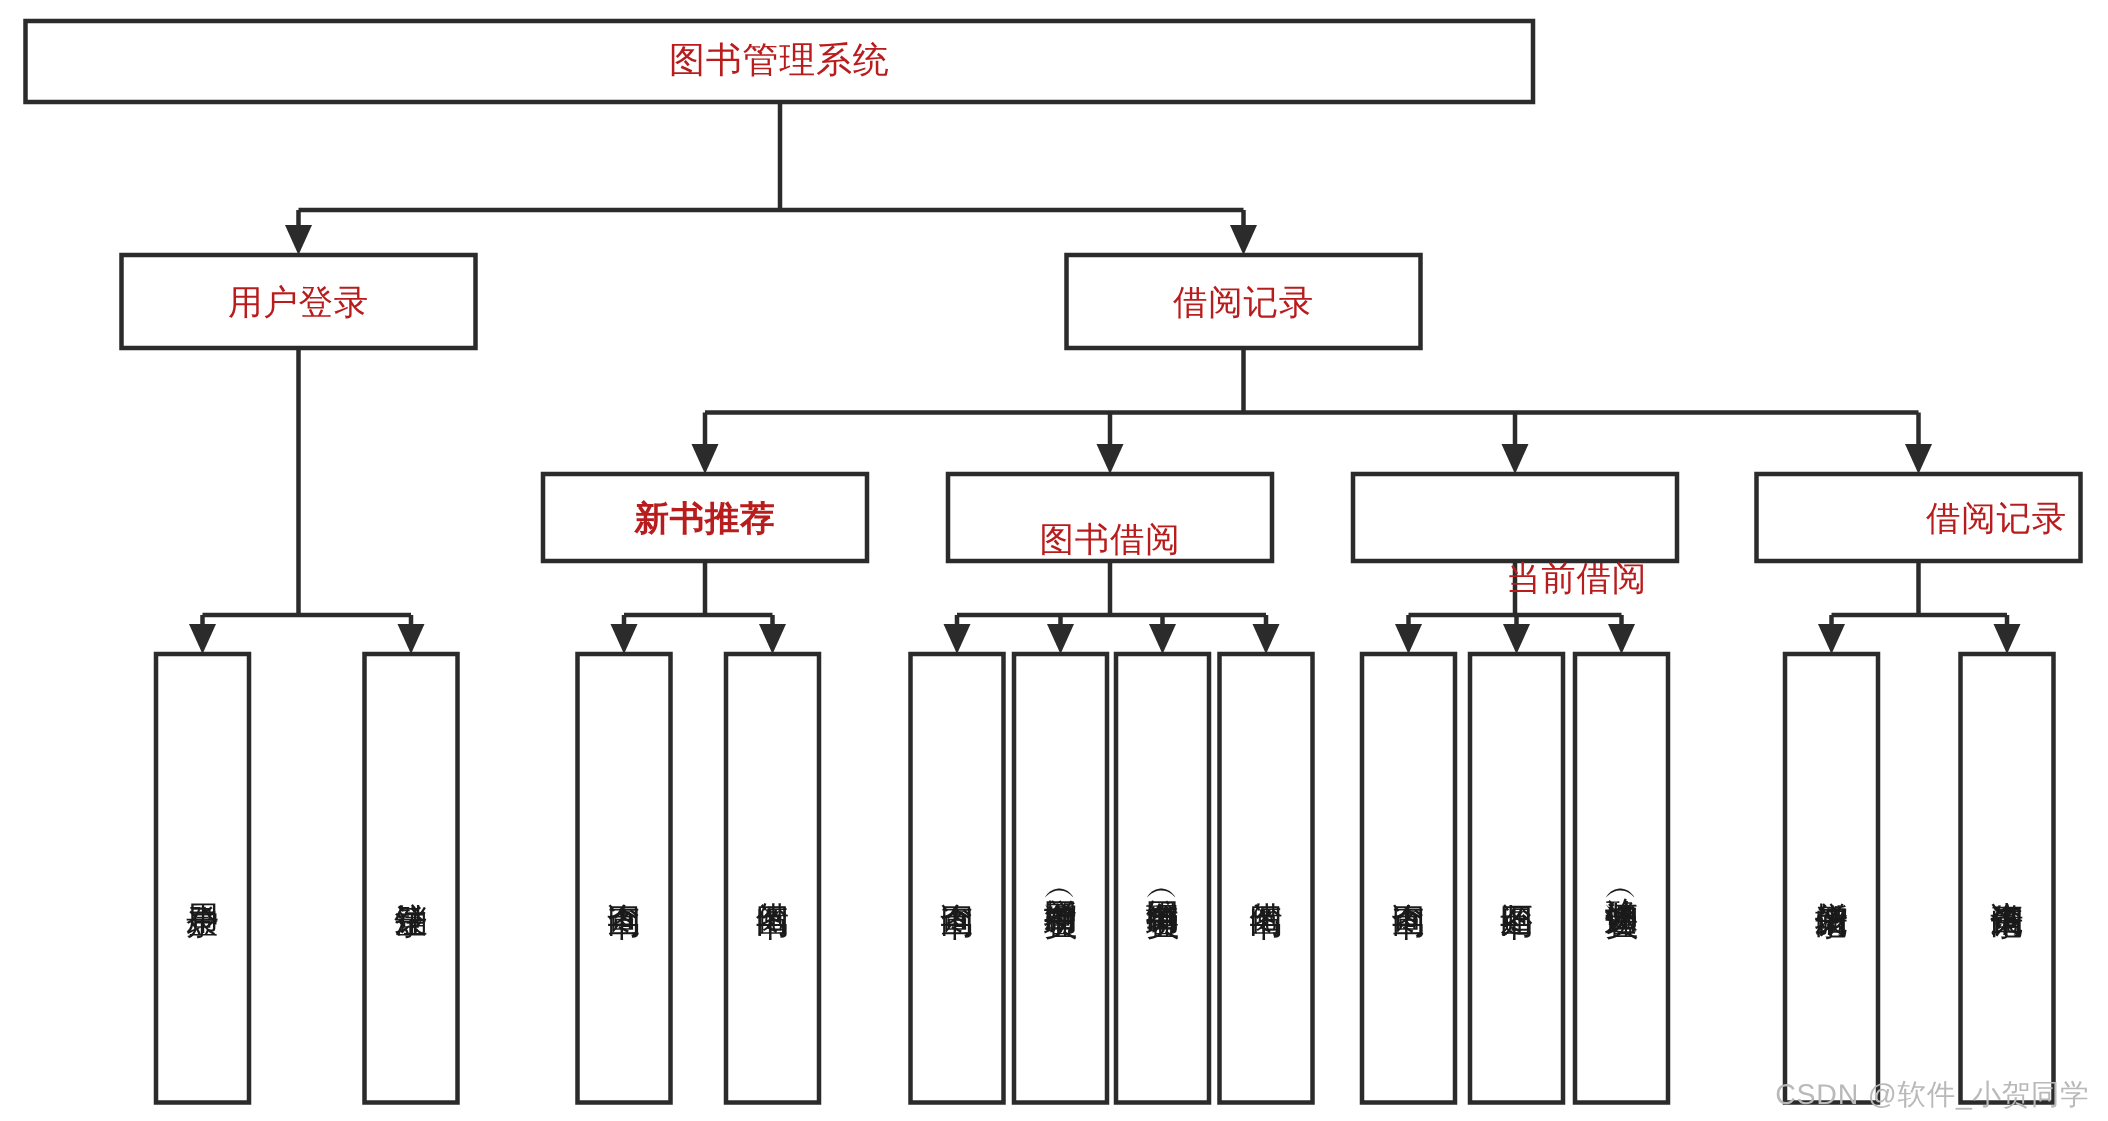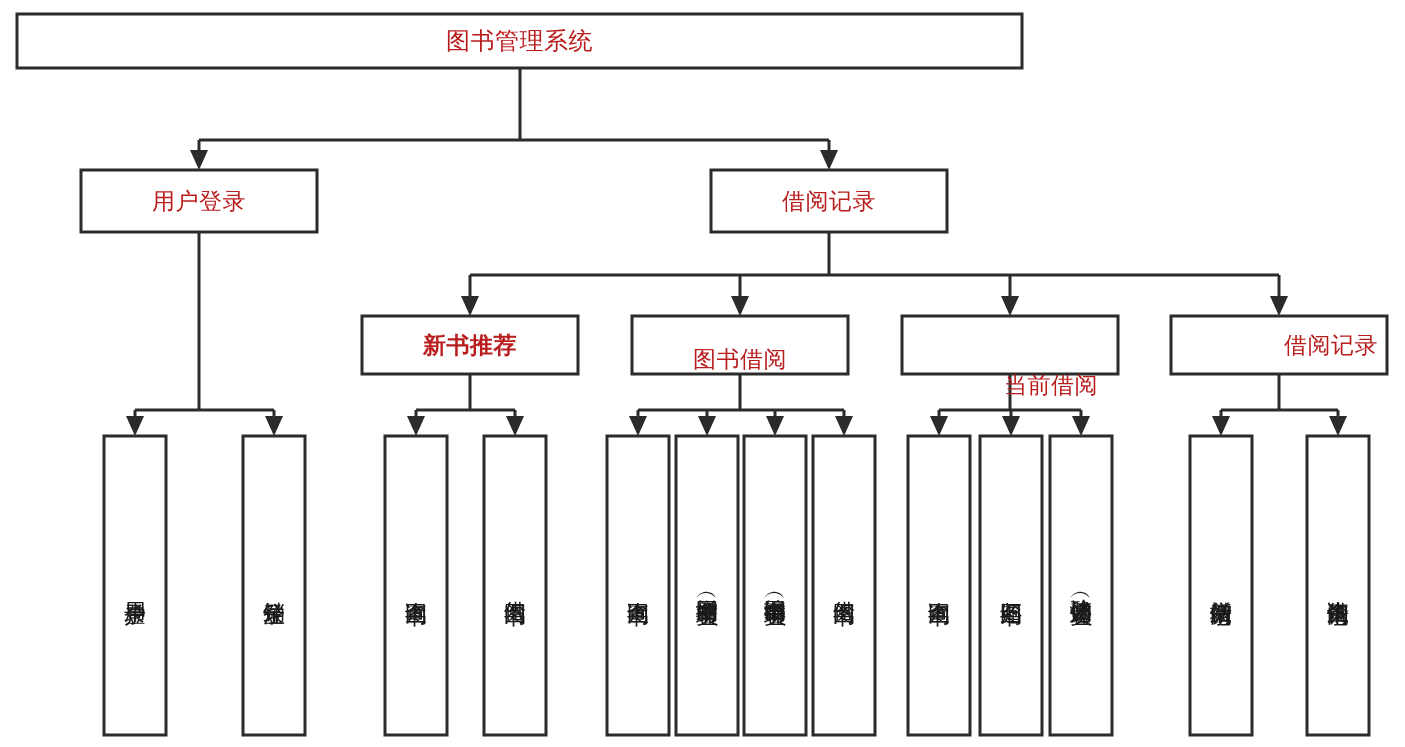--- a/index.html
+++ b/index.html
@@ -176,13 +176,14 @@
       <div class="node-label-v" style="left: 607px; top: 436px; width: 62px; height: 299px;">查询图书</div>
       <div class="node-label-v" style="left: 676px; top: 436px; width: 62px; height: 299px;">新增图书（管理员）</div>
       <div class="node-label-v" style="left: 744px; top: 436px; width: 62px; height: 299px;">编辑图书（管理员）</div>
       <div class="node-label-v" style="left: 813px; top: 436px; width: 62px; height: 299px;">借阅图书</div>
       <div class="node-label-v" style="left: 908px; top: 436px; width: 62px; height: 299px;">查询图书</div>
       <div class="node-label-v" style="left: 980px; top: 436px; width: 62px; height: 299px;">归还图书</div>
       <div class="node-label-v" style="left: 1050px; top: 436px; width: 62px; height: 299px;">确认归还（管理员）</div>
       <div class="node-label-v" style="left: 1190px; top: 436px; width: 62px; height: 299px;">新增借阅记录</div>
       <div class="node-label-v" style="left: 1307px; top: 436px; width: 62px; height: 299px;">查询借阅记录</div>
     </div>
+  <div class="watermark">CSDN @软件_小贺同学</div>
 </div>
 
 </body></html>

